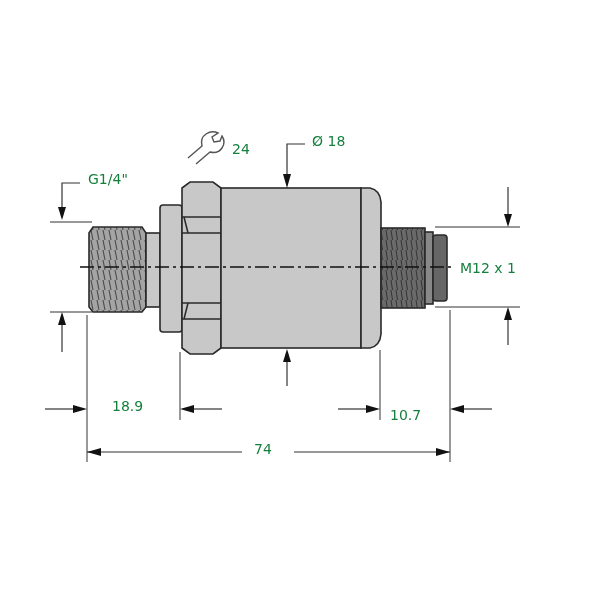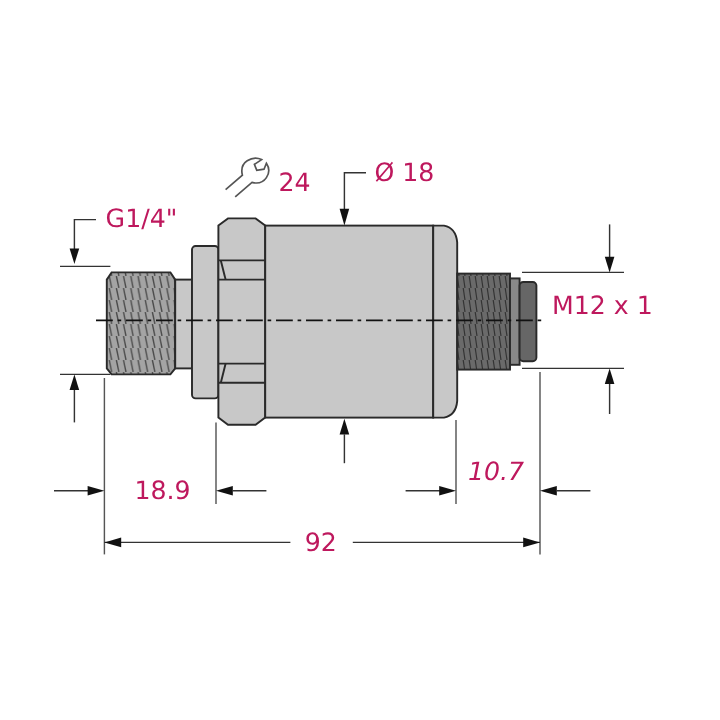--- a/index.html
+++ b/index.html
@@ -1,22 +1,22 @@
 <!DOCTYPE html>
 <html><head>
 <meta charset="utf-8">
 <style>
   html, body { margin: 0; padding: 0; background: #ffffff; }
   body { width: 600px; height: 600px; overflow: hidden; position: relative; }
   #drawing { position: absolute; left: 0; top: 0; width: 600px; height: 600px; }
   .dim-label {
     position: absolute;
     font-family: "DejaVu Sans", "Liberation Sans", sans-serif;
-    font-size: 21px;
-    color: #be185d;
+    font-size: 14px;
+    color: #15803d;
     white-space: nowrap;
     line-height: 1;
   }
   .part { stroke: #2a2a2a; stroke-width: 1.6; }
   .body-fill { fill: #c8c8c8; }
   .dim-line { stroke: #333; stroke-width: 1.2; fill: none; }
   .ext-line { stroke: #555; stroke-width: 1.2; fill: none; }
   .arrow { fill: #111; }
   .center-line { stroke: #111; stroke-width: 1.4; stroke-dasharray: 14 4 3 4; fill: none; }
 </style>
@@ -120,16 +120,16 @@
     <line class="dim-line" x1="87" y1="452" x2="242" y2="452"></line>
     <polygon class="arrow" points="101,448 101,456 87,452"></polygon>
     <line class="dim-line" x1="294" y1="452" x2="450" y2="452"></line>
     <polygon class="arrow" points="436,448 436,456 450,452"></polygon>
   </g>
 </svg>
 
 <div class="dim-label" style="left:232px; top:142px;">24</div>
 <div class="dim-label" style="left:312px; top:134px;">Ø 18</div>
 <div class="dim-label" style="left:88px; top:172px;">G1/4"</div>
-<div class="dim-label" style="left:460px; top:245px;">M12 x 1</div>
+<div class="dim-label" style="left:460px; top:261px;">M12 x 1</div>
 <div class="dim-label" style="left:112px; top:399px;">18.9</div>
-<div class="dim-label" style="left:390px; top:383px;font-style:italic;">10.7</div>
-<div class="dim-label" style="left:254px; top:442px;">92</div>
+<div class="dim-label" style="left:390px; top:408px;">10.7</div>
+<div class="dim-label" style="left:254px; top:442px;">74</div>
 
 </body></html>

